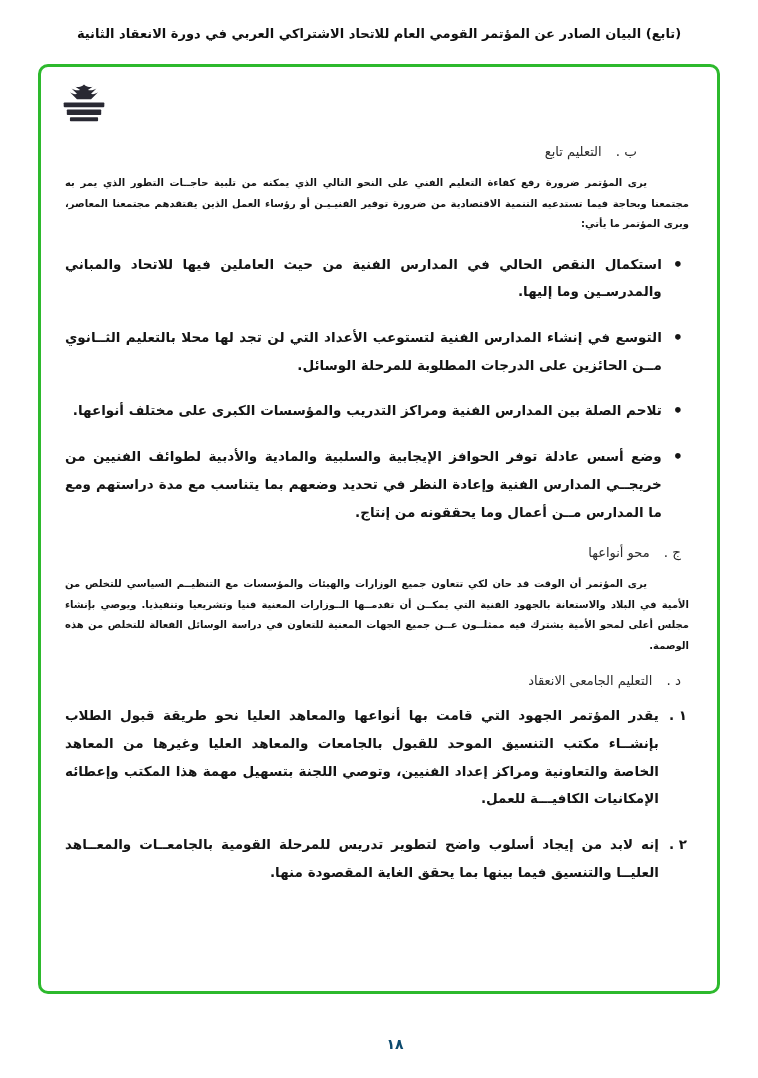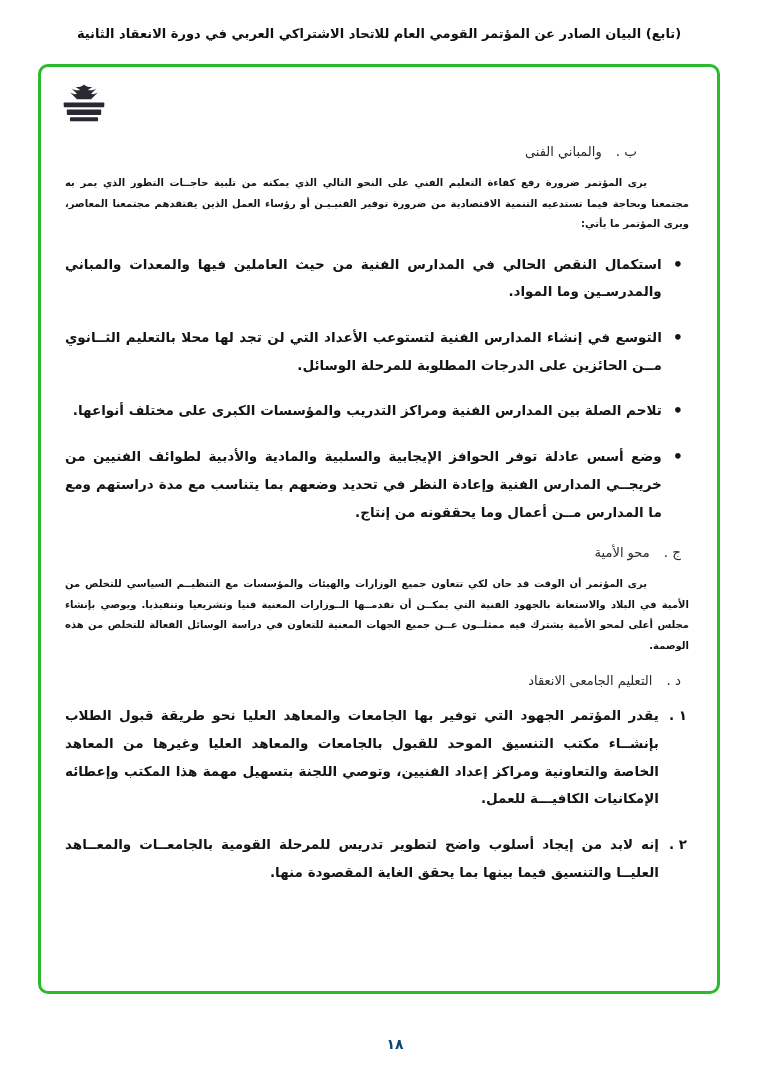--- a/index.html
+++ b/index.html
@@ -119,60 +119,60 @@
           <path d="M32 1 c3 3 8 4 11 3 l-6 4 c4 1 8 0 11 -2 l-7 7 c3 1 6 0 9 -2 l-9 9 h-18 l-9 -9 c3 2 6 3 9 2 l-7 -7 c3 2 7 3 11 2 l-6 -4 c3 1 8 0 11 -3 z"></path>
           <rect x="6" y="24" width="52" height="6" rx="1"></rect>
           <rect x="10" y="33" width="44" height="7" rx="1"></rect>
           <rect x="14" y="43" width="36" height="5" rx="1"></rect>
         </g>
       </svg>
     </div>
 
     <div class="section-heading heading-b">
       <span class="section-marker">ب .</span>
-      <span class="section-title">والمباني الفنى</span>
+      <span class="section-title">التعليم تابع</span>
     </div>
 
     <p class="para">يرى المؤتمر ضرورة رفع كفاءة التعليم الفني على النحو التالي الذي يمكنه من تلبية حاجــات التطور الذي يمر به مجتمعنا وبحاجة فيما تستدعيه التنمية الاقتصادية من ضرورة توفير الفنيـيـن أو رؤساء العمل الذين يفتقدهم مجتمعنا المعاصر، ويرى المؤتمر ما يأتي:</p>
 
     <div class="bullets">
       <div class="bullet-item">
         <span class="bullet-dot">•</span>
-        <span class="bullet-text">استكمال النقص الحالي في المدارس الفنية من حيث العاملين فيها والمعدات والمباني والمدرسـين وما المواد.</span>
+        <span class="bullet-text">استكمال النقص الحالي في المدارس الفنية من حيث العاملين فيها للاتحاد والمباني والمدرسـين وما إليها.</span>
       </div>
       <div class="bullet-item">
         <span class="bullet-dot">•</span>
         <span class="bullet-text">التوسع في إنشاء المدارس الفنية لتستوعب الأعداد التي لن تجد لها محلا بالتعليم الثــانوي مــن الحائزين على الدرجات المطلوبة للمرحلة الوسائل.</span>
       </div>
       <div class="bullet-item">
         <span class="bullet-dot">•</span>
         <span class="bullet-text">تلاحم الصلة بين المدارس الفنية ومراكز التدريب والمؤسسات الكبرى على مختلف أنواعها.</span>
       </div>
       <div class="bullet-item">
         <span class="bullet-dot">•</span>
         <span class="bullet-text">وضع أسس عادلة توفر الحوافز الإيجابية والسلبية والمادية والأدبية لطوائف الفنيين من خريجــي المدارس الفنية وإعادة النظر في تحديد وضعهم بما يتناسب مع مدة دراستهم ومع ما المدارس مــن أعمال وما يحققونه من إنتاج.</span>
       </div>
     </div>
 
     <div class="section-heading heading-c">
       <span class="section-marker">ج .</span>
-      <span class="section-title">محو الأمية</span>
+      <span class="section-title">محو أنواعها</span>
     </div>
 
     <p class="para">يرى المؤتمر أن الوقت قد حان لكي تتعاون جميع الوزارات والهيئات والمؤسسات مع التنظيــم السياسي للتخلص من الأمية في البلاد والاستعانة بالجهود الفنية التي يمكــن أن تقدمــها الــوزارات المعنية فنيا وتشريعيا وتنفيذيا. ويوصي بإنشاء مجلس أعلى لمحو الأمية يشترك فيه ممثلــون عــن جميع الجهات المعنية للتعاون في دراسة الوسائل الفعالة للتخلص من هذه الوصمة.</p>
 
     <div class="section-heading heading-d">
       <span class="section-marker">د .</span>
       <span class="section-title">التعليم الجامعى الانعقاد</span>
     </div>
 
     <div class="numbered">
       <div class="num-item">
         <span class="num-label">١ .</span>
-        <span class="num-text">يقدر المؤتمر الجهود التي توفير بها الجامعات والمعاهد العليا نحو طريقة قبول الطلاب بإنشــاء مكتب التنسيق الموحد للقبول بالجامعات والمعاهد العليا وغيرها من المعاهد الخاصة والتعاونية ومراكز إعداد الفنيين، وتوصي اللجنة بتسهيل مهمة هذا المكتب وإعطائه الإمكانيات الكافيـــة للعمل.</span>
+        <span class="num-text">يقدر المؤتمر الجهود التي قامت بها أنواعها والمعاهد العليا نحو طريقة قبول الطلاب بإنشــاء مكتب التنسيق الموحد للقبول بالجامعات والمعاهد العليا وغيرها من المعاهد الخاصة والتعاونية ومراكز إعداد الفنيين، وتوصي اللجنة بتسهيل مهمة هذا المكتب وإعطائه الإمكانيات الكافيـــة للعمل.</span>
       </div>
       <div class="num-item">
         <span class="num-label">٢ .</span>
         <span class="num-text">إنه لابد من إيجاد أسلوب واضح لتطوير تدريس للمرحلة القومية بالجامعــات والمعــاهد العليــا والتنسيق فيما بينها بما يحقق الغاية المقصودة منها.</span>
       </div>
     </div>
 
   </div>
 
   <div class="page-number">١٨</div>

